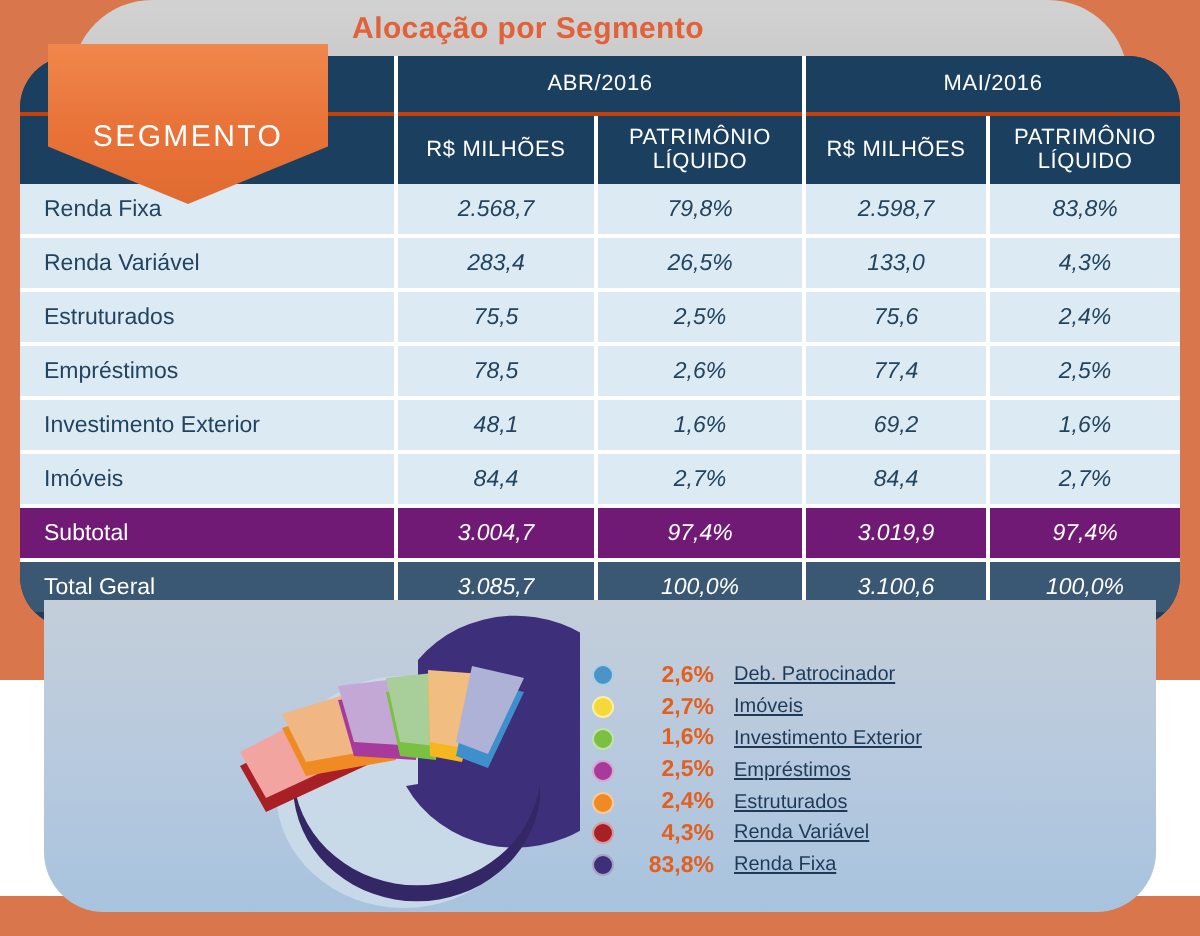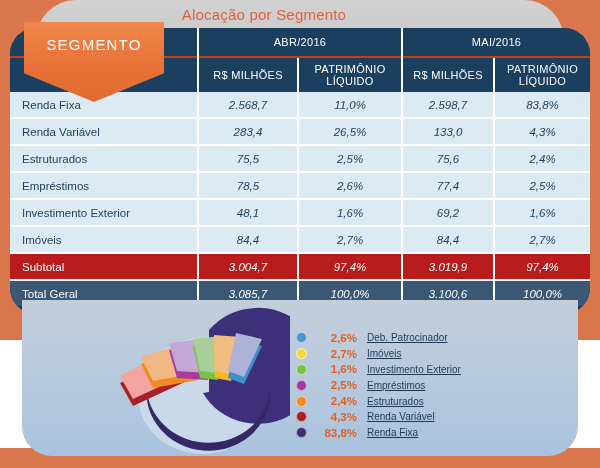--- a/index.html
+++ b/index.html
@@ -12,21 +12,21 @@
   .ob-top{left:0;top:0;width:600px;height:34px;}
   .ob-left{left:0;top:0;width:46px;height:340px;}
   .ob-bottom{left:0;top:448px;width:600px;height:20px;}
   .ob-right{left:566px;top:0;width:34px;height:340px;}
 
   
   .title-band{position:absolute;left:36px;top:0px;width:528px;height:40px;
      background:linear-gradient(#d2d2d2,#c9c9c9);
      border-radius:60px 60px 0 0;}
   .title-text{position:absolute;left:0;top:6px;width:528px;text-align:center;
-     color:#e0613a;font-weight:normal;font-size:15px;letter-spacing:.2px;}
+     color:#e0613a;font-weight:bold;font-size:15px;letter-spacing:.2px;}
 
   
   .table-shell{position:absolute;left:10px;top:28px;width:580px;height:286px;
      background:#1b3f5f;border-radius:26px;}
 
   
   .tbl{position:absolute;left:10px;top:28px;width:580px;height:286px;
      border-radius:26px;overflow:hidden;}
   table{border-collapse:collapse;width:580px;table-layout:fixed;}
   col.c0{width:188px;}col.c1{width:100px;}col.c2{width:104px;}
@@ -39,21 +39,21 @@
   thead th.sep{border-left:2px solid #ffffff;}
   thead tr.r2 th{border-top:2px solid #c2410c;}
   .blank-head{background:#1b3f5f;}
 
   tbody td{font-size:11.5px;color:#22445f;height:25px;padding:0 12px;
      background:#dceaf4;border-bottom:2px solid #ffffff;}
   tbody td.name{text-align:left;}
   tbody td.num{text-align:center;font-style:italic;}
   tbody td.v{border-left:2px solid #ffffff;}
 
-  tr.subtotal td{background:#b91c1c;color:#ffffff;}
+  tr.subtotal td{background:#701a75;color:#ffffff;}
   tr.total td{background:#3a5773;color:#ffffff;border-bottom:none;}
 
   
   .chart-panel{position:absolute;left:22px;top:300px;width:556px;height:156px;
      background:linear-gradient(180deg,#c3ced9 0%,#b9cade 45%,#a8c3de 100%);
      border-radius:0 0 30px 30px;}
 
   
   .pie-wrap{position:absolute;left:110px;top:288px;width:180px;height:172px;}
   .pie-svg{position:absolute;left:0;top:0;}
@@ -65,21 +65,21 @@
        border:1px solid rgba(255,255,255,.55);box-sizing:border-box;}
   .lg-pct{width:44px;text-align:right;color:#e2601f;font-weight:bold;
        font-size:11.5px;margin-left:6px;}
   .lg-lbl{margin-left:10px;color:#1d3a58;font-size:10px;text-decoration:underline;}
 
   
   .badge{position:absolute;left:24px;top:22px;width:140px;height:80px;
      background:linear-gradient(180deg,#f0874c 0%,#e87238 55%,#e06b30 100%);
      clip-path:polygon(0% 0%,100% 0%,100% 64%,50% 100%,0% 64%);
      box-shadow:0 2px 3px rgba(0,0,0,.25);}
-  .badge-txt{position:absolute;left:24px;top:36px;width:140px;text-align:center;
+  .badge-txt{position:absolute;left:24px;top:60px;width:140px;text-align:center;
      color:#ffffff;font-size:15px;letter-spacing:1.2px;}
 </style>
 </head>
 <body>
 
 <div id="root">
 
   <div class="orange-bg ob-top"></div>
   <div class="orange-bg ob-left"></div>
   <div class="orange-bg ob-right"></div>
@@ -119,21 +119,21 @@
           <th class="hdr-sub sep">
             <div>PATRIMÔNIO</div>
             <div>LÍQUIDO</div>
           </th>
         </tr>
       </thead>
       <tbody>
         <tr>
           <td class="name">Renda Fixa</td>
           <td class="num v">2.568,7</td>
-          <td class="num v">11,0%</td>
+          <td class="num v">79,8%</td>
           <td class="num v">2.598,7</td>
           <td class="num v">83,8%</td>
         </tr>
         <tr>
           <td class="name">Renda Variável</td>
           <td class="num v">283,4</td>
           <td class="num v">26,5%</td>
           <td class="num v">133,0</td>
           <td class="num v">4,3%</td>
         </tr>

